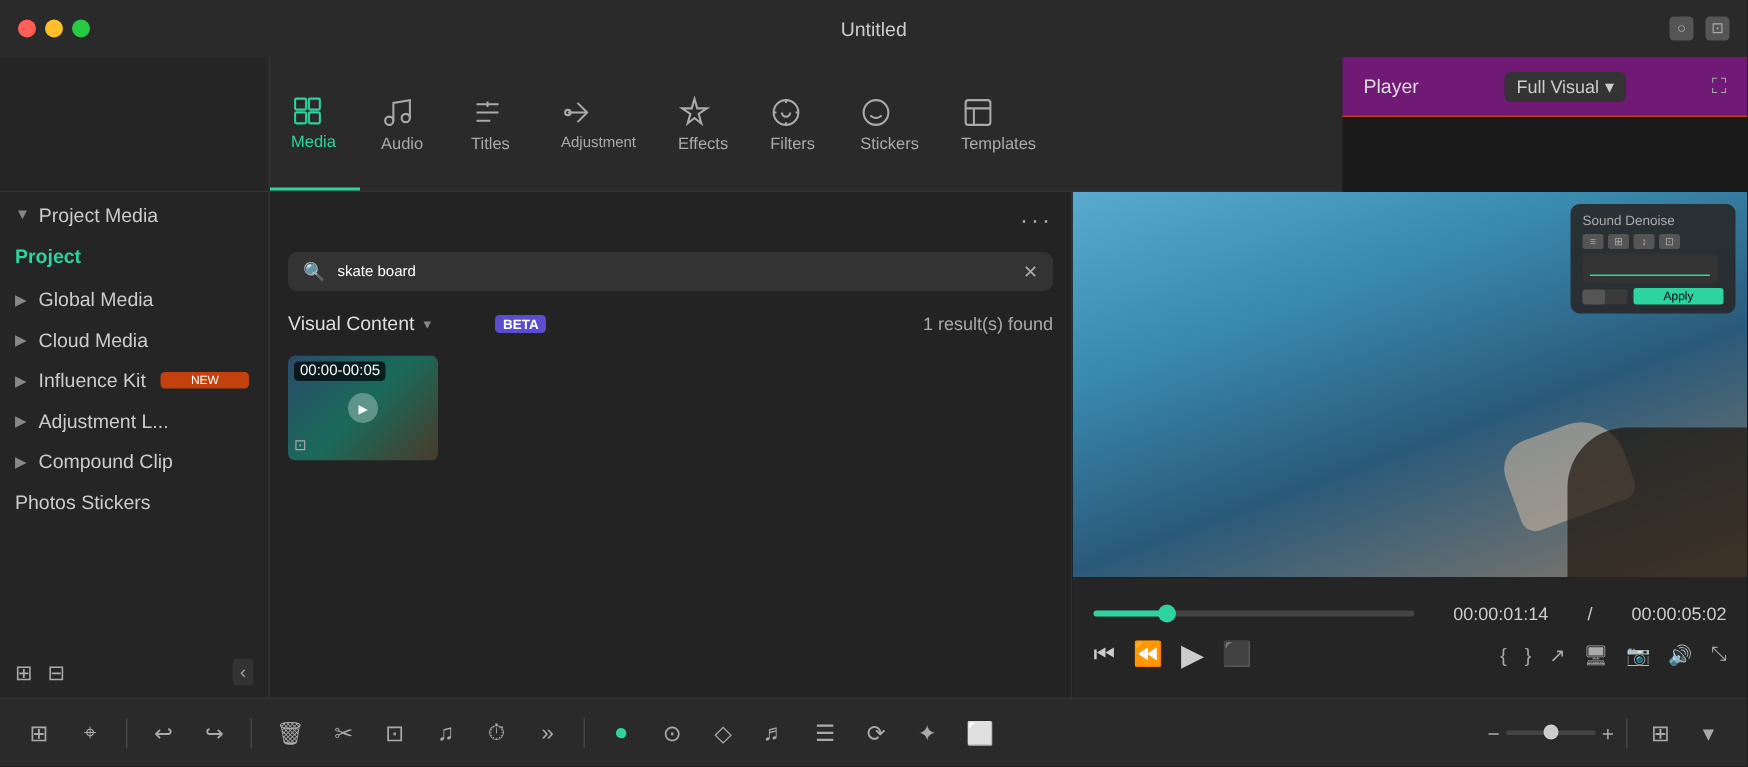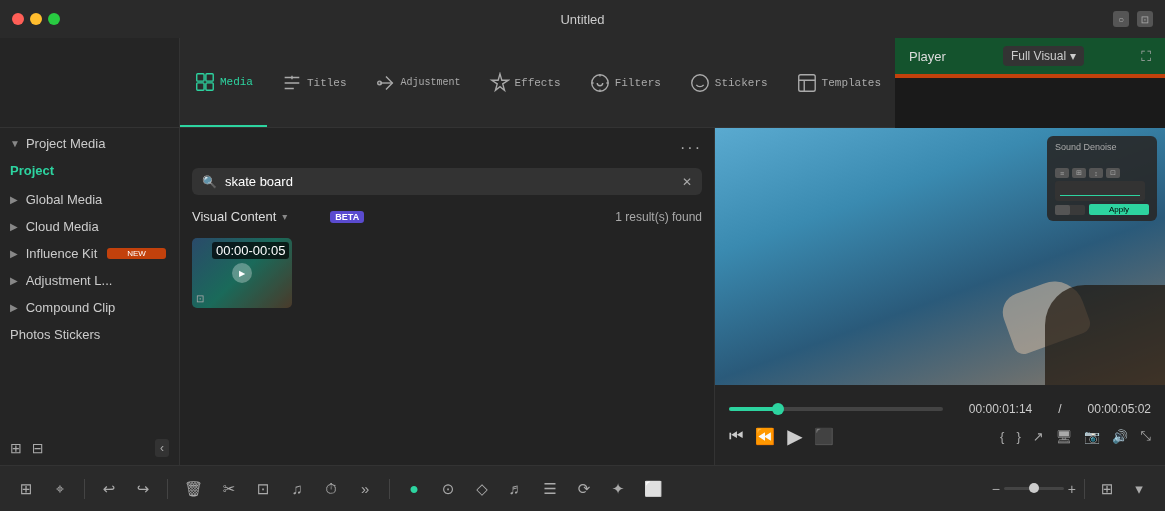--- a/index.html
+++ b/index.html
@@ -83,31 +83,29 @@
       height: 90px;
       background: #2a2a2a;
       display: flex;
       align-items: center;
       border-bottom: 1px solid #333;
       flex-shrink: 0;
       width: 715px;
     }
     .toolbar-tab {
       display: flex;
-      flex-direction: row;
-      align-items: center;
+      flex-direction: column;
       justify-content: center;
       gap: 4px;
       padding: 8px 14px;
       cursor: pointer;
       color: #aaa;
       font-size: 11px;
       height: 100%;
       min-width: 60px;
-      font-family: Liberation Mono, monospace;
     }
     .toolbar-tab.active {
       color: #2dd4a0;
       border-bottom: 2px solid #2dd4a0;
     }
     .toolbar-tab svg {
       width: 22px;
       height: 22px;
     }
 
@@ -147,21 +145,21 @@
     }
     .search-icon-inner {
       color: #aaa;
       font-size: 12px;
     }
     .search-input-field {
       background: transparent;
       border: none;
       outline: none;
       color: #fff;
-      font-size: 13px;
+      font-size: 10px;
       flex: 1;
     }
     .search-clear {
       color: #aaa;
       cursor: pointer;
       font-size: 12px;
     }
 
     
     .visual-content-row {
@@ -201,24 +199,24 @@
       width: 100px;
       height: 70px;
       background: #1a1a1a;
       border-radius: 5px;
       overflow: hidden;
       position: relative;
     }
     .thumb-duration {
       position: absolute;
       top: 4px;
-      left: 20px;
+      left: 4px;
       background: rgba(0,0,0,0.7);
       color: #fff;
-      font-size: 13px;
+      font-size: 10px;
       padding: 1px 4px;
       border-radius: 3px;
     }
     .thumb-img-sim {
       width: 100%;
       height: 100%;
       background: linear-gradient(135deg, #2a4a6a 0%, #1a6a5a 50%, #4a3a2a 100%);
       display: flex;
       align-items: center;
       justify-content: center;
@@ -371,21 +369,21 @@
       right: 8px;
       background: rgba(40,40,40,0.9);
       border-radius: 6px;
       padding: 6px 8px;
       width: 110px;
     }
     .overlay-panel-row {
       display: flex;
       align-items: center;
       gap: 4px;
-      margin-bottom: 16px;
+      margin-bottom: 4px;
     }
     .overlay-panel-label {
       font-size: 9px;
       color: #aaa;
     }
     .overlay-panel-btn {
       background: #2dd4a0;
       color: #000;
       font-size: 8px;
       padding: 1px 20px;
@@ -584,20 +582,28 @@
       <svg viewBox="0 0 24 24" fill="none" stroke="#2dd4a0" stroke-width="1.5">
         <rect x="3" y="3" width="8" height="8" rx="1"></rect>
         <rect x="13" y="3" width="8" height="8" rx="1"></rect>
         <rect x="3" y="13" width="8" height="8" rx="1"></rect>
         <rect x="13" y="13" width="8" height="8" rx="1"></rect>
       </svg>
       <span style="color:#2dd4a0;">Media</span>
     </div>
 
 
+    <div class="toolbar-tab">
+      <svg viewBox="0 0 24 24" fill="none" stroke="#aaa" stroke-width="1.5">
+        <path d="M9 18V5l12-2v13"></path>
+        <circle cx="6" cy="18" r="3"></circle>
+        <circle cx="18" cy="16" r="3"></circle>
+      </svg>
+      <span style="color:#aaa;">Audio</span>
+    </div>
 
     <div class="toolbar-tab">
       <svg viewBox="0 0 24 24" fill="none" stroke="#aaa" stroke-width="1.5">
         <path d="M4 6h16M4 12h16M4 18h10"></path>
         <path d="M12 4v4"></path>
       </svg>
       <span style="color:#aaa;">Titles</span>
     </div>
 
     <div class="toolbar-tab">
@@ -637,21 +643,21 @@
 
     <div class="toolbar-tab">
       <svg viewBox="0 0 24 24" fill="none" stroke="#aaa" stroke-width="1.5">
         <rect x="3" y="3" width="18" height="18" rx="2"></rect>
         <path d="M3 9h18M9 21V9"></path>
       </svg>
       <span style="color:#aaa;">Templates</span>
     </div>
   </div>
 
-  <div class="player-header" style="flex:1; background:#14532d; border-bottom:4px solid #c2410c;">
+  <div class="player-header" style="flex:1; background:#701a75; border-bottom:1px solid #c2410c;">
     <span class="player-label">Player</span>
     <div class="player-quality-select">
       <span>Full Visual</span>
       <span>▾</span>
     </div>
     <span class="player-expand-icon">⛶</span>
   </div>
 </div>
 
 <div class="main">

